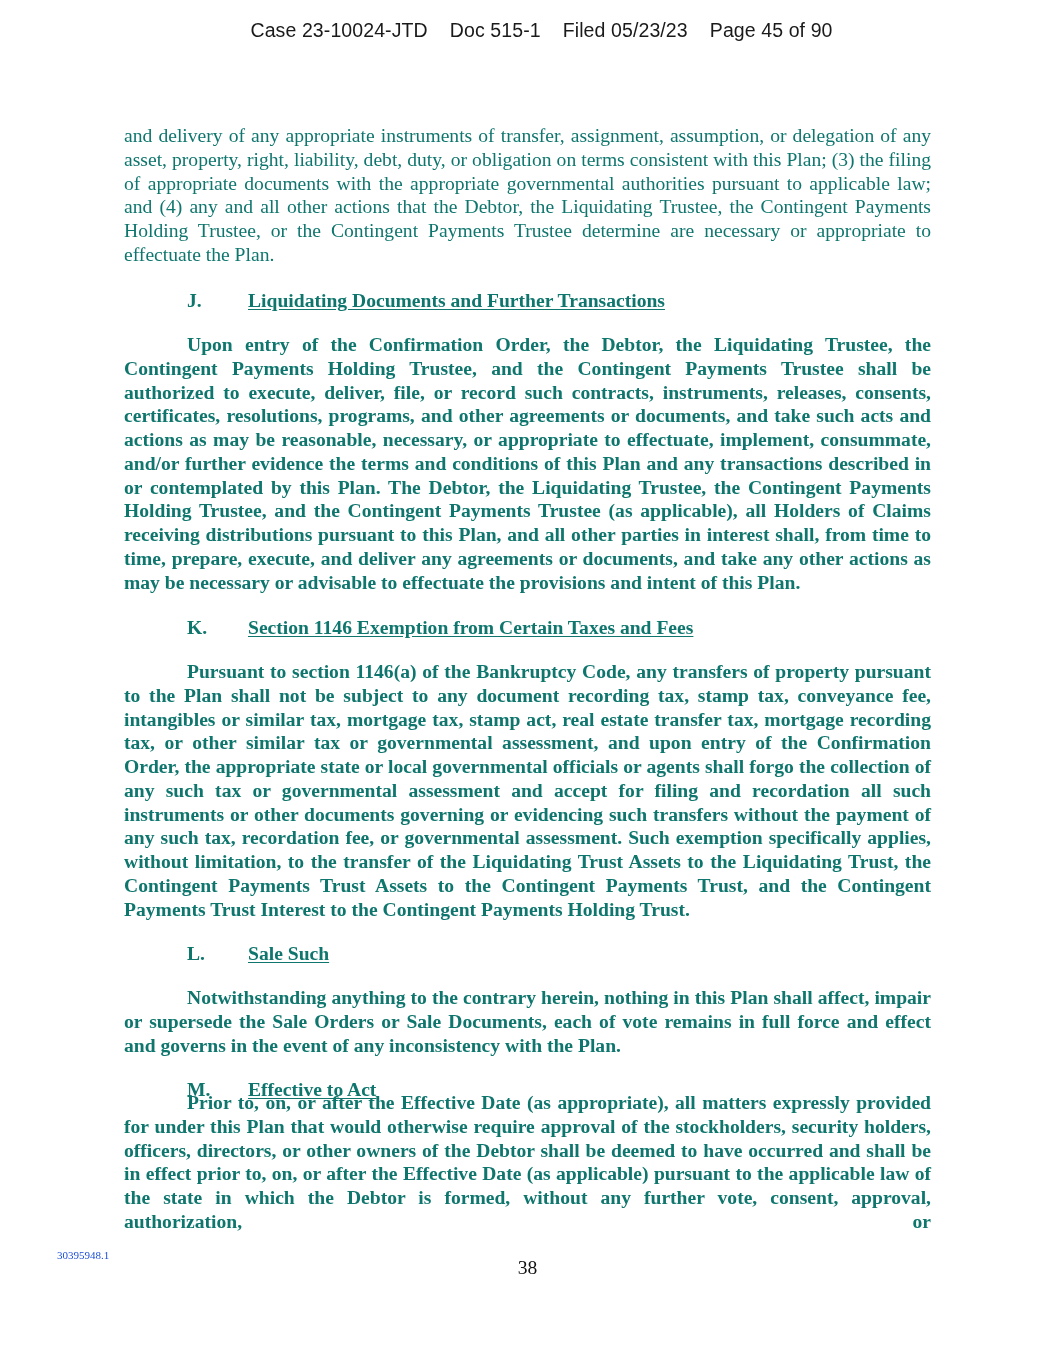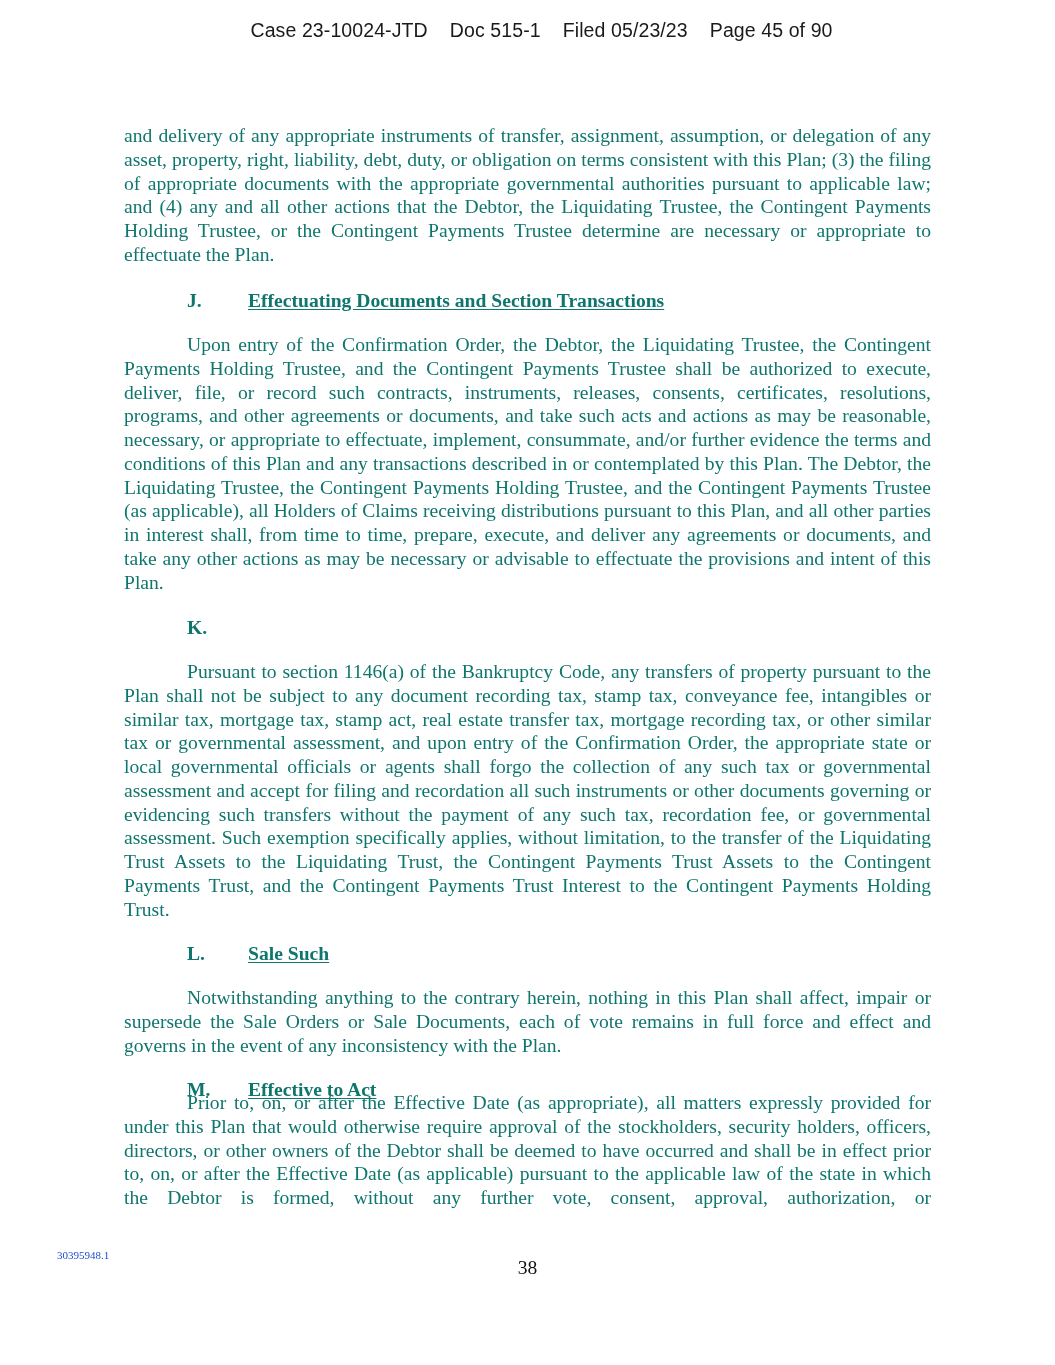--- a/index.html
+++ b/index.html
@@ -8,21 +8,21 @@
   .header {
     position: absolute; top: 19px; left: 14px; width: 1055px; text-align: center;
     font-family: "Liberation Sans", sans-serif; font-size: 19.5px; color: #1a1a1a;
     white-space: pre; letter-spacing: 0.1px;
   }
   .body {
     position: absolute; left: 124px; width: 807px;
     font-family: "Liberation Serif", serif; font-size: 19.6px; line-height: 23.75px; color: #0f766e;
   }
   .para { text-align: justify; margin: 0; }
-  .para.indent { text-indent: 63px; }
+  .para.indent { text-indent: 63px; font-weight: bold; }
   .heading {
     font-family: "Liberation Serif", serif; font-weight: bold; font-size: 19.6px; line-height: 23.75px;
     margin: 0; position: relative; height: 23.75px;
   }
   .heading .letter { position: absolute; left: 63px; }
   .heading .title { position: absolute; left: 124px; text-decoration: underline; text-underline-offset: 2px; }
   .footer-id {
     position: absolute; left: 57px; top: 1249px;
     font-family: "Liberation Serif", serif; font-size: 11px; color: #1d4ed8;
   }
@@ -38,30 +38,31 @@
 
   <div class="header">Case 23-10024-JTD    Doc 515-1    Filed 05/23/23    Page 45 of 90</div>
 
   <div class="body" style="top:124px;">
     <p class="para">and delivery of any appropriate instruments of transfer, assignment, assumption, or delegation of any asset, property, right, liability, debt, duty, or obligation on terms consistent with this Plan; (3) the filing of appropriate documents with the appropriate governmental authorities pursuant to applicable law; and (4) any and all other actions that the Debtor, the Liquidating Trustee, the Contingent Payments Holding Trustee, or the Contingent Payments Trustee determine are necessary or appropriate to effectuate the Plan.</p>
   </div>
 
   <div class="body" style="top:289px;">
     <div class="heading">
       <span class="letter">J.</span>
-      <span class="title">Effectuating Documents and Section Transactions</span>
+      <span class="title">Liquidating Documents and Further Transactions</span>
     </div>
   </div>
   <div class="body" style="top:333px;">
     <p class="para indent">Upon entry of the Confirmation Order, the Debtor, the Liquidating Trustee, the Contingent Payments Holding Trustee, and the Contingent Payments Trustee shall be authorized to execute, deliver, file, or record such contracts, instruments, releases, consents, certificates, resolutions, programs, and other agreements or documents, and take such acts and actions as may be reasonable, necessary, or appropriate to effectuate, implement, consummate, and/or further evidence the terms and conditions of this Plan and any transactions described in or contemplated by this Plan.  The Debtor, the Liquidating Trustee, the Contingent Payments Holding Trustee, and the Contingent Payments Trustee (as applicable), all Holders of Claims receiving distributions pursuant to this Plan, and all other parties in interest shall, from time to time, prepare, execute, and deliver any agreements or documents, and take any other actions as may be necessary or advisable to effectuate the provisions and intent of this Plan.</p>
   </div>
 
   <div class="body" style="top:616px;">
     <div class="heading">
       <span class="letter">K.</span>
+      <span class="title">Section 1146 Exemption from Certain Taxes and Fees</span>
     </div>
   </div>
   <div class="body" style="top:660px;">
     <p class="para indent">Pursuant to section 1146(a) of the Bankruptcy Code, any transfers of property pursuant to the Plan shall not be subject to any document recording tax, stamp tax, conveyance fee, intangibles or similar tax, mortgage tax, stamp act, real estate transfer tax, mortgage recording tax, or other similar tax or governmental assessment, and upon entry of the Confirmation Order, the appropriate state or local governmental officials or agents shall forgo the collection of any such tax or governmental assessment and accept for filing and recordation all such instruments or other documents governing or evidencing such transfers without the payment of any such tax, recordation fee, or governmental assessment.  Such exemption specifically applies, without limitation, to the transfer of the Liquidating Trust Assets to the Liquidating Trust, the Contingent Payments Trust Assets to the Contingent Payments Trust, and the Contingent Payments Trust Interest to the Contingent Payments Holding Trust.</p>
   </div>
 
   <div class="body" style="top:942px;">
     <div class="heading">
       <span class="letter">L.</span>
       <span class="title">Sale Such</span>

